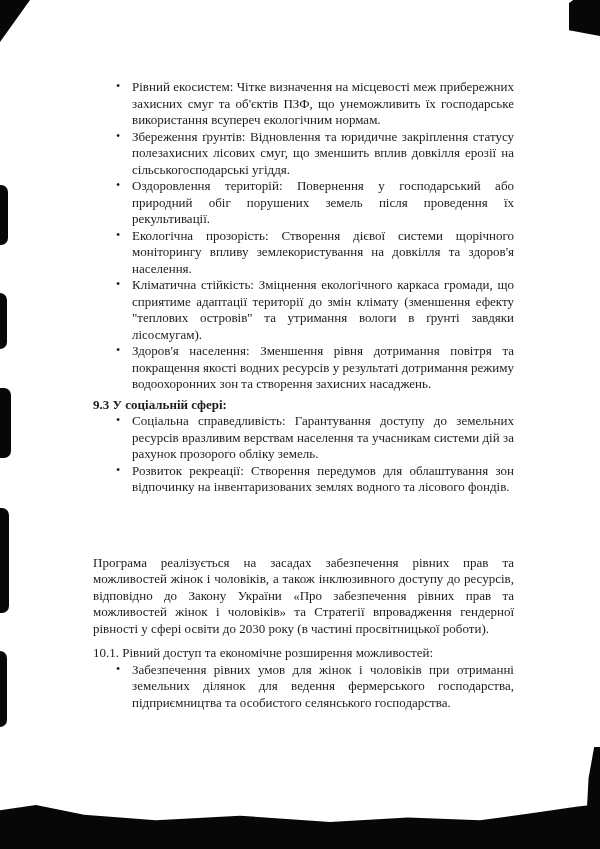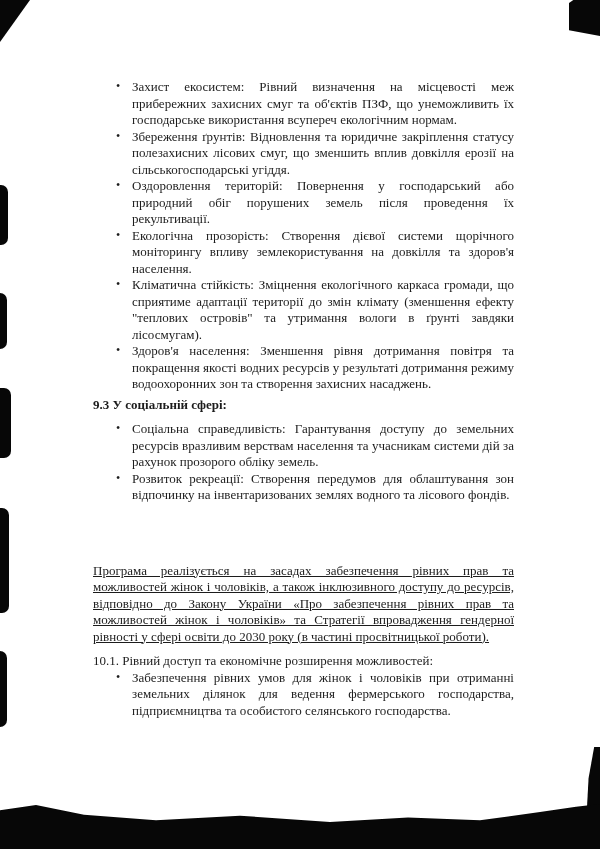--- a/index.html
+++ b/index.html
@@ -32,37 +32,36 @@
   ul.blist { list-style: none; margin: 0; padding: 0; }
   ul.blist li { position: relative; padding-left: 39px; }
   .marker {
     position: absolute;
     left: 23px;
     top: -1px;
     font-size: 12px;
   }
   .li-text { display: block; text-align: justify; }
   .h-93 {
-    margin: 4px 0 8px 0;
+    margin: 4px 0 0 0;
     font-size: 13px;
     font-weight: bold;
     line-height: 16.5px;
   }
   .blist-93 { margin-top: 15px; }
   .h-10 {
     margin: 59px 0 0 0;
     font-size: 13.5px;
     font-weight: bold;
     text-align: center;
     line-height: 17px;
   }
   .para {
     margin: 14px 0 0 0;
     text-align: justify;
-    text-decoration: underline;
   }
   .h-101 {
     margin: 8px 0 0 0;
     font-weight: normal;
     font-size: 13px;
     line-height: 16.5px;
   }
   .blist-10 { margin-top: 13px; }
 
   
@@ -88,21 +87,21 @@
 <body>
 
 <div class="page">
 
 
   <div class="content">
 
     <ul class="blist">
       <li>
         <span class="marker">•</span>
-        <span class="li-text">Захист екосистем: Рівний визначення на місцевості меж прибережних захисних смуг та об'єктів ПЗФ, що унеможливить їх господарське використання всупереч екологічним нормам.</span>
+        <span class="li-text">Рівний екосистем: Чітке визначення на місцевості меж прибережних захисних смуг та об'єктів ПЗФ, що унеможливить їх господарське використання всупереч екологічним нормам.</span>
       </li>
       <li>
         <span class="marker">•</span>
         <span class="li-text">Збереження ґрунтів: Відновлення та юридичне закріплення статусу полезахисних лісових смуг, що зменшить вплив довкілля ерозії на сільськогосподарські угіддя.</span>
       </li>
       <li>
         <span class="marker">•</span>
         <span class="li-text">Оздоровлення територій: Повернення у господарський або природний обіг порушених земель після проведення їх рекультивації.</span>
       </li>
       <li>

